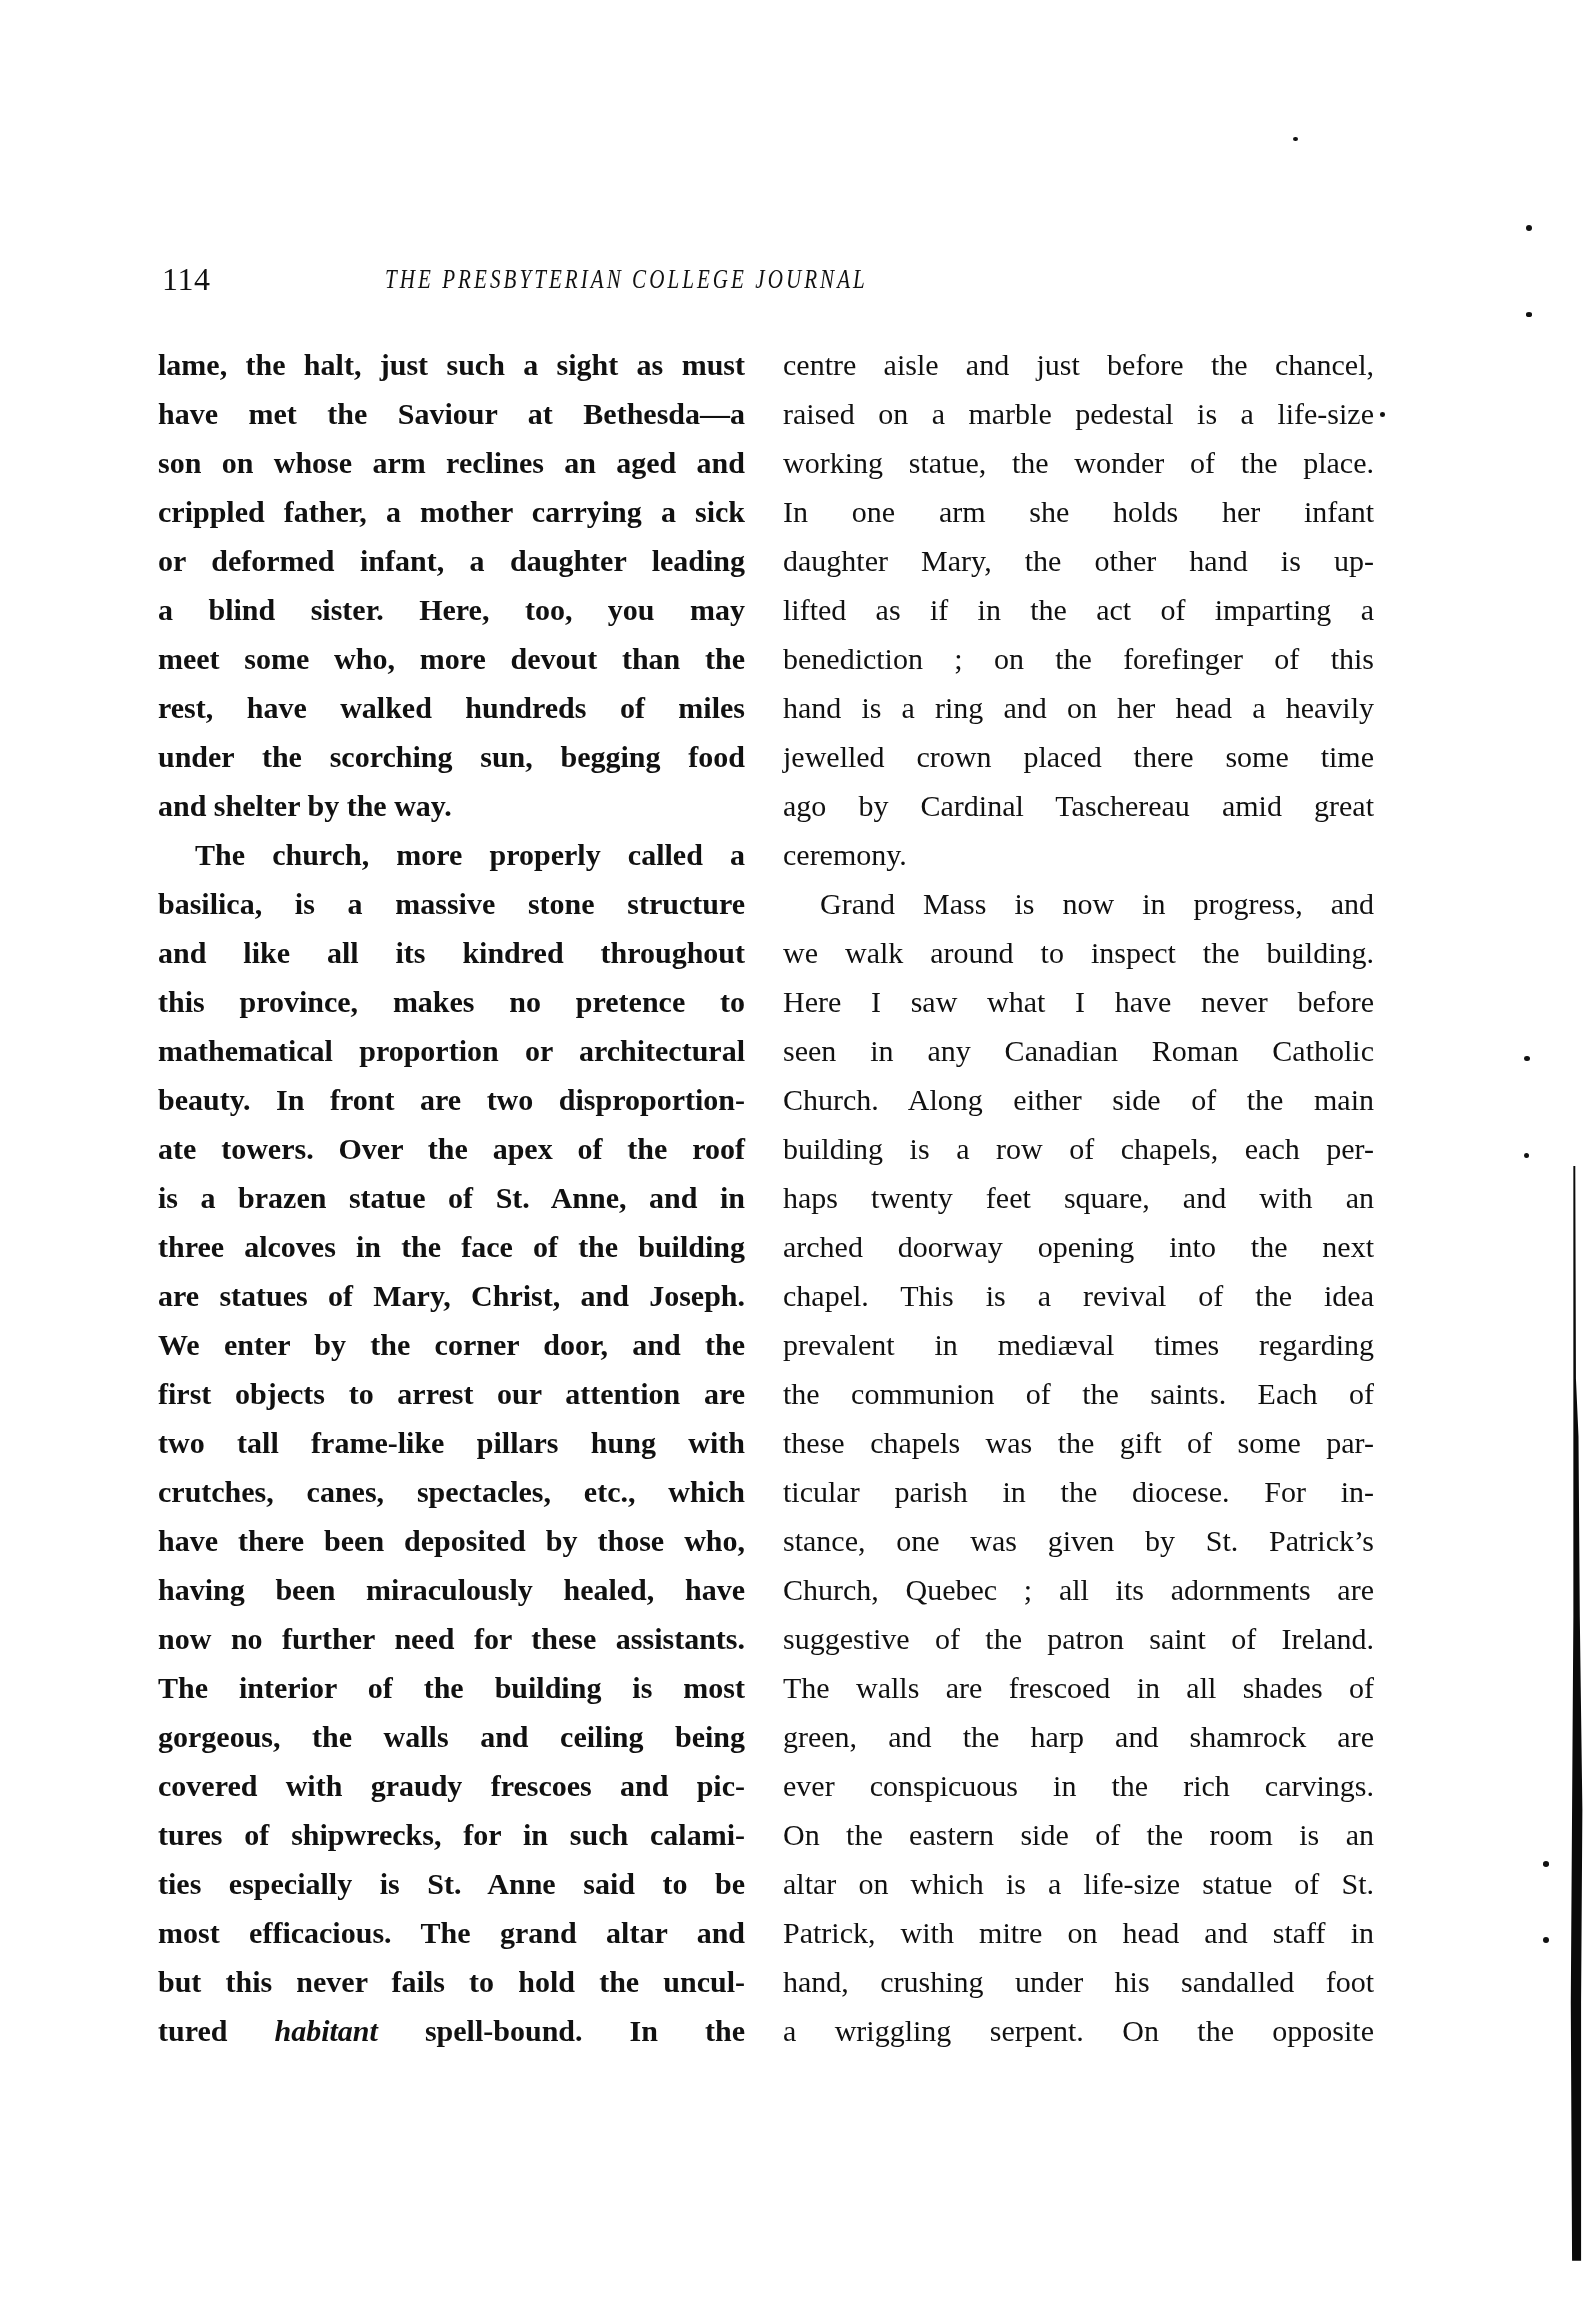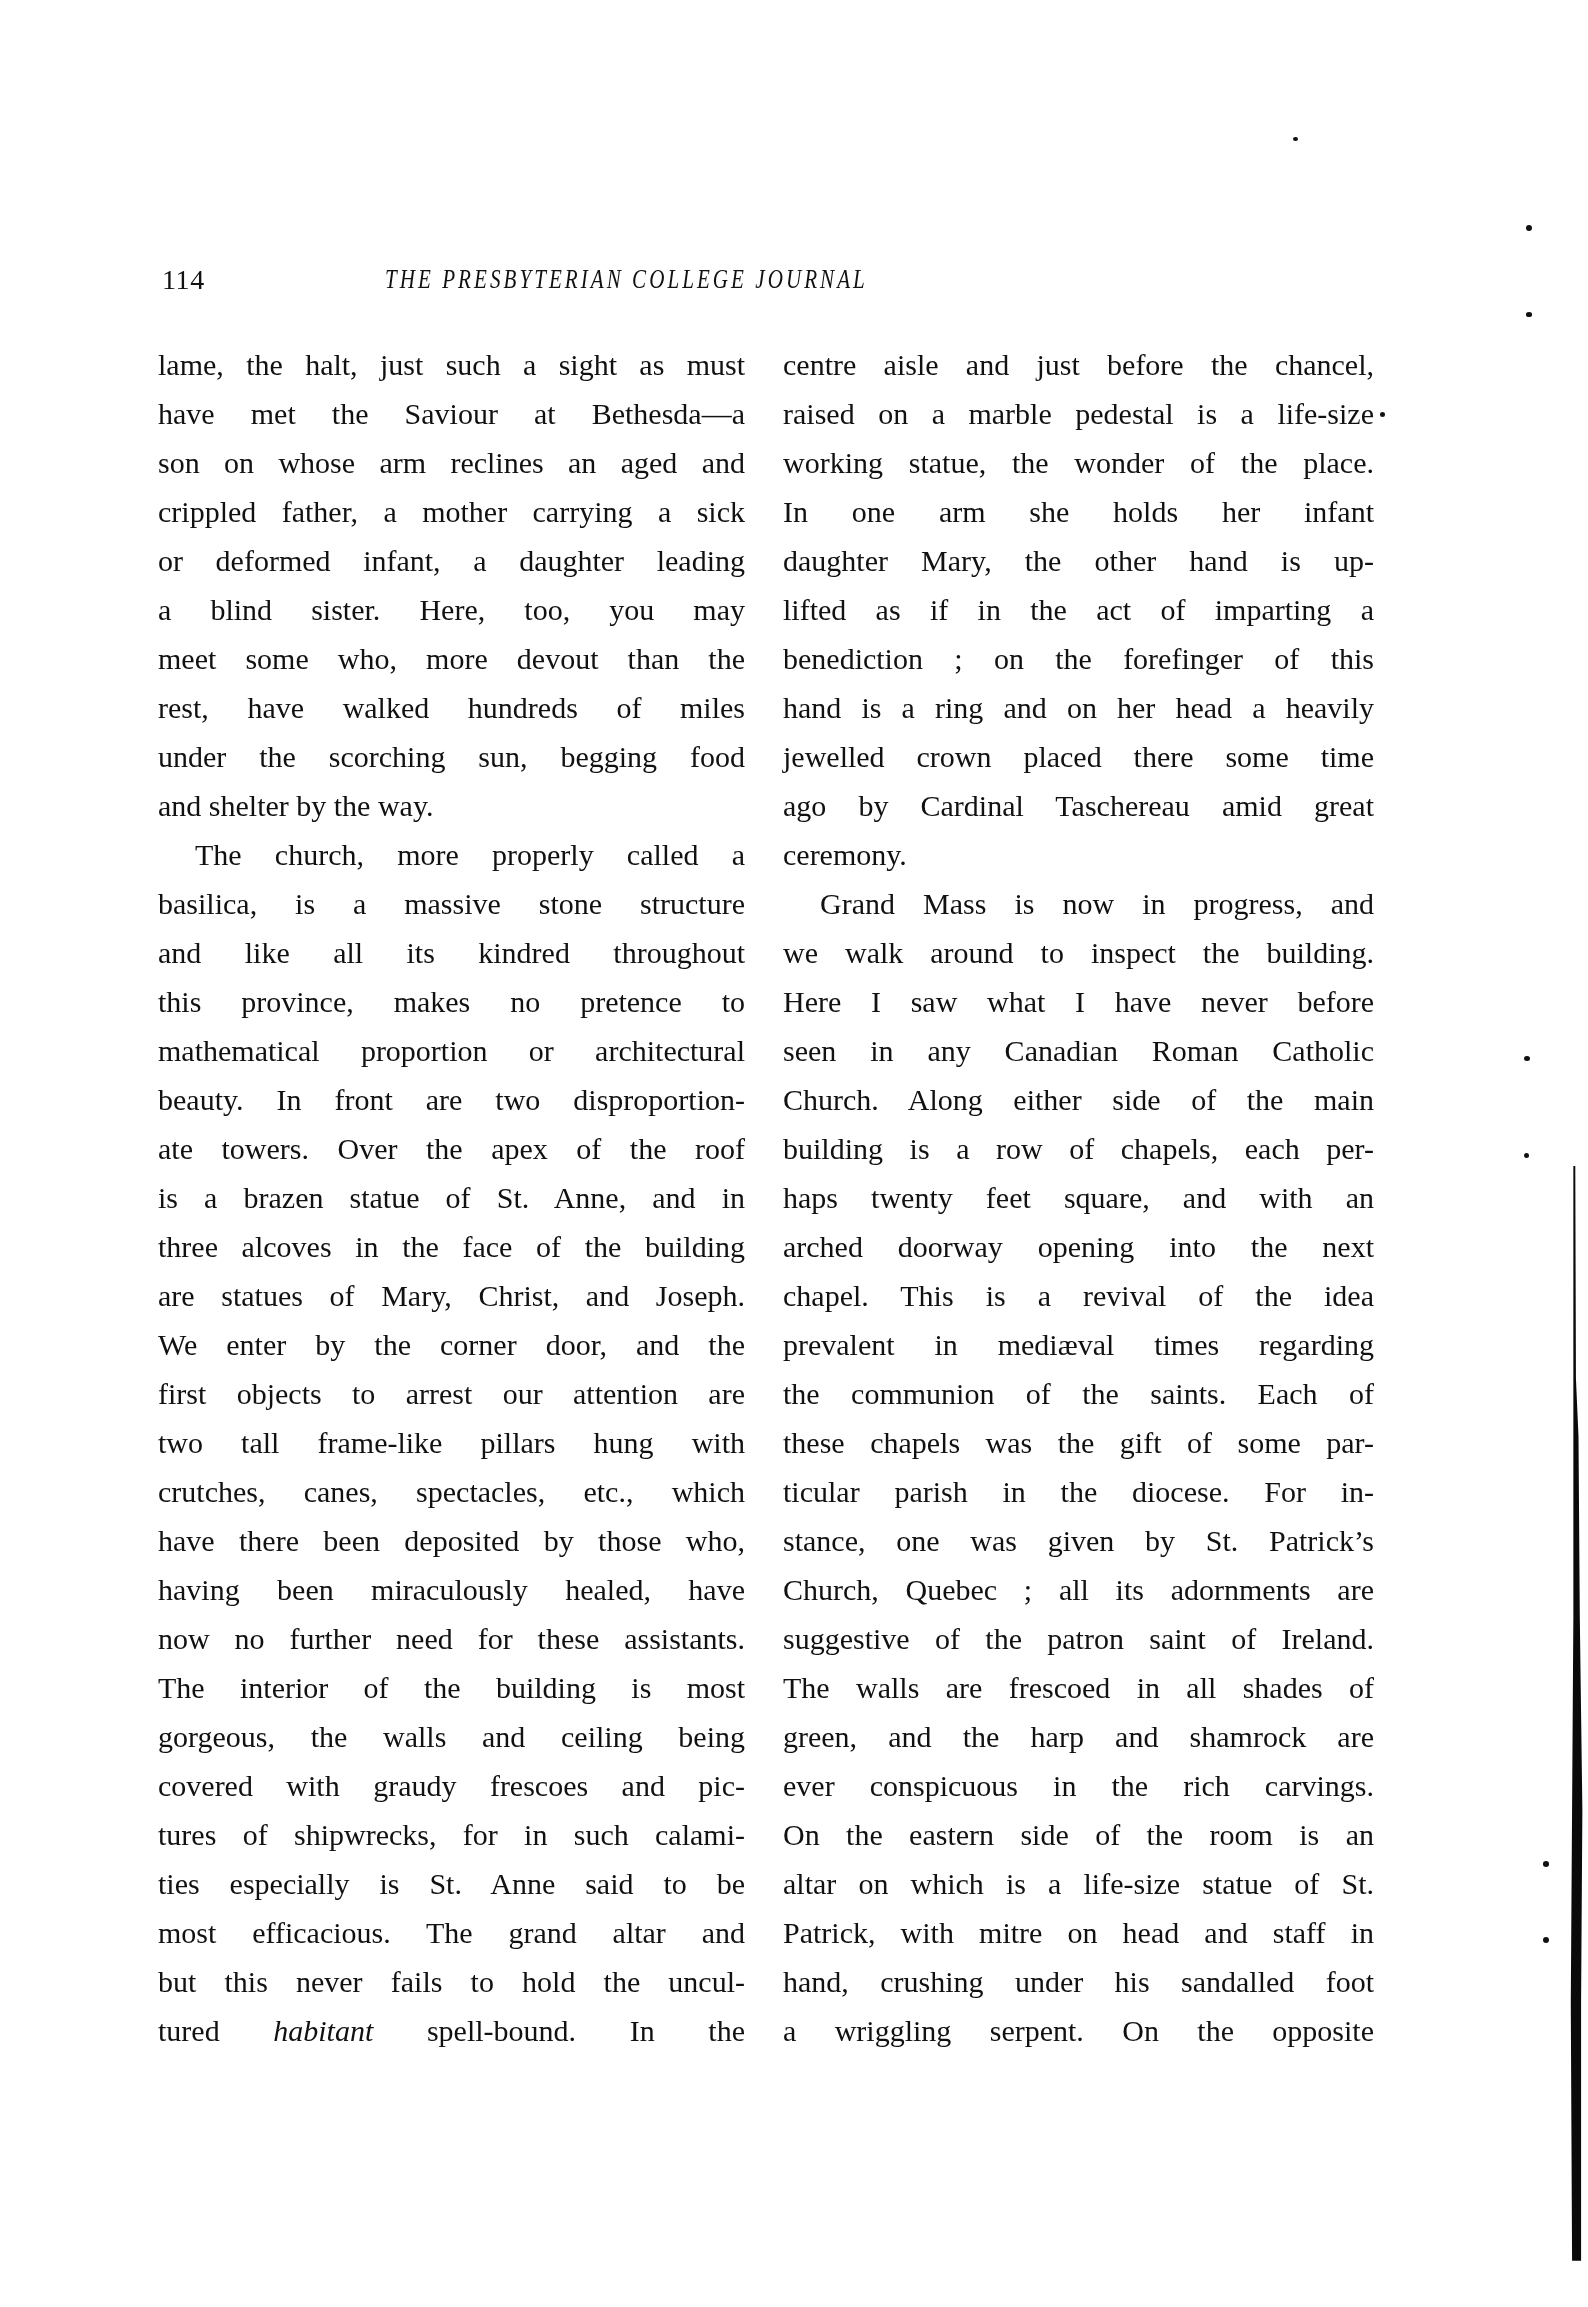--- a/index.html
+++ b/index.html
@@ -1,22 +1,22 @@
 <!DOCTYPE html>
 <html style="font-size:10.3px"><head>
 <meta charset="utf-8">
 <style>
   html, body { margin: 0; padding: 0; background: #ffffff; }
   body { width: 1588px; height: 2307px; position: relative; overflow: hidden; }
   .page { position: absolute; left: 0; top: 0; width: 1588px; height: 2307px; background: #ffffff; color: #111111; }
   .running-head { position: absolute; top: 260px; left: 0; width: 1588px; height: 39px; }
-  .page-number { position: absolute; left: 162px; top: 0; font-family: "Liberation Serif", serif; font-size: 28px; line-height: 39px; color: #111; letter-spacing: 0.6px; }
+  .page-number { position: absolute; left: 162px; top: 0; font-family: "Liberation Serif", serif; font-size: 32px; line-height: 39px; color: #111; letter-spacing: 0.6px; }
   .journal-title { position: absolute; left: 385px; top: 0; width: 721px; font-family: "Liberation Serif", serif; font-style: italic; font-size: 27px; line-height: 39px; color: #111; letter-spacing: 3.9px; transform: scaleX(0.78); transform-origin: left center; white-space: nowrap; }
   .column { position: absolute; top: 340px; font-family: "Liberation Serif", "DejaVu Serif", serif; font-size: 30px; color: #111; }
-  .col-left { left: 158px; width: 587px; }
+  .col-left { left: 158px; width: 587px; font-weight: bold; }
   .col-right { left: 783px; width: 591px; }
   .line { display: block; height: 49px; line-height: 49px; text-align: justify; text-align-last: justify; white-space: nowrap; overflow: visible; }
   .line.last { text-align-last: left; }
   .line.indent { padding-left: 37px; }
   .line .it { font-style: italic; margin-top: 28px; }
   .dot { position: absolute; background: #111; border-radius: 50%; }
 </style>
 </head>
 <body>
 

